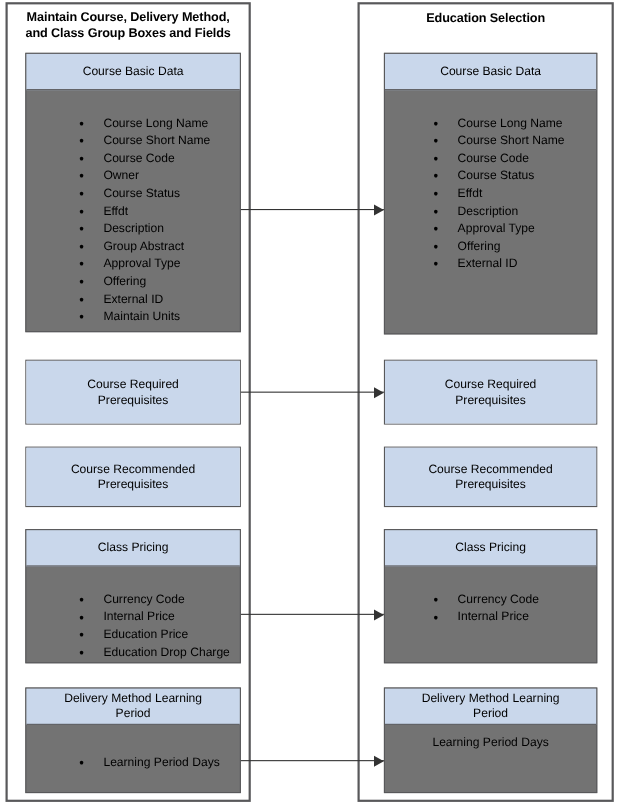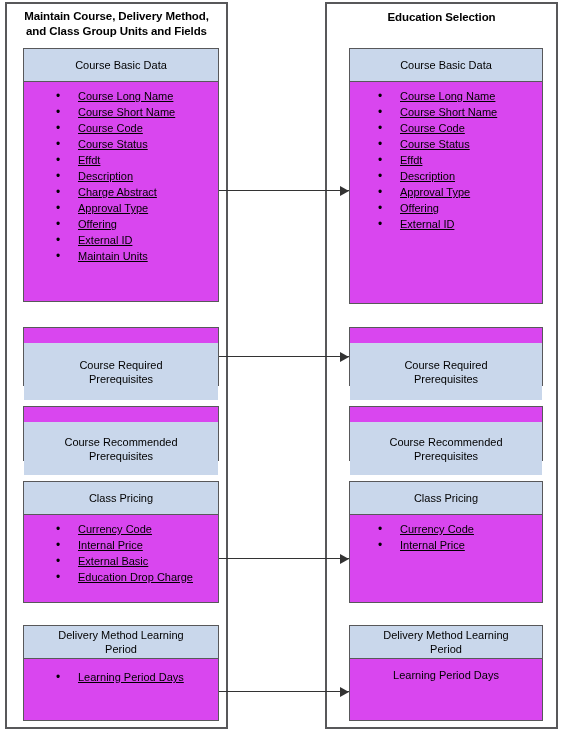--- a/index.html
+++ b/index.html
@@ -41,48 +41,47 @@
     letter-spacing: -0.1px;
   }
   #panel-left .panel-title  { top: 5px;  padding: 0 6px; }
   #panel-right .panel-title { top: 6px;  padding: 0 6px; }
 
   
   .ebox {
     position: absolute;
     box-sizing: border-box;
     border: 1.5px solid #58585a;
-    background: #d946ef;
+    background: #737373;
   }
   .ebox-head {
     box-sizing: border-box;
     background: #c9d7eb;
     border-bottom: 1.5px solid #58585a;
     text-align: center;
     font-size: 11px;
     color: #000000;
     line-height: 14px;
     display: flex;
     align-items: center;
     justify-content: center;
     padding: 2px 4px;
   }
   .ebox-head.h1 { height: 33px; }
   .ebox-head.h2 { height: 33px; }
-  .ebox-head.solo { border-bottom: none; height: 100%; margin-top: 15px; }
+  .ebox-head.solo { border-bottom: none; height: 100%; }
 
   .ebox-body {
     box-sizing: border-box;
     padding: 6px 0 4px 0;
   }
   ul.fields {
-    margin: 0;
+    margin: 16px;
     padding: 0 0 0 32px;
     list-style: none;
-    text-decoration: underline;
   }
   ul.fields li {
     position: relative;
     font-size: 11px;
     line-height: 16px;
     color: #000000;
     padding-left: 22px;
     white-space: nowrap;
   }
   ul.fields li::before {
@@ -117,35 +116,36 @@
   }
 </style>
 </head>
 <body>
 
 <div id="canvas">
 
   <div class="panel" id="panel-left">
     <div class="panel-title">
       <div>Maintain Course, Delivery Method,</div>
-      <div>and Class Group Units and Fields</div>
+      <div>and Class Group Boxes and Fields</div>
     </div>
   </div>
 
   <div class="ebox" style="left:23px; top:48px; width:196px; height:254px;">
     <div class="ebox-head h1">Course Basic Data</div>
     <div class="ebox-body">
       <ul class="fields">
         <li>Course Long Name</li>
         <li>Course Short Name</li>
         <li>Course Code</li>
+        <li>Owner</li>
         <li>Course Status</li>
         <li>Effdt</li>
         <li>Description</li>
-        <li>Charge Abstract</li>
+        <li>Group Abstract</li>
         <li>Approval Type</li>
         <li>Offering</li>
         <li>External ID</li>
         <li>Maintain Units</li>
       </ul>
     </div>
   </div>
 
   <div class="ebox" style="left:23px; top:327px; width:196px; height:59px;">
     <div class="ebox-head solo">
@@ -164,21 +164,21 @@
       </div>
     </div>
   </div>
 
   <div class="ebox" style="left:23px; top:481px; width:196px; height:122px;">
     <div class="ebox-head h2">Class Pricing</div>
     <div class="ebox-body">
       <ul class="fields">
         <li>Currency Code</li>
         <li>Internal Price</li>
-        <li>External Basic</li>
+        <li>Education Price</li>
         <li>Education Drop Charge</li>
       </ul>
     </div>
   </div>
 
   <div class="ebox" style="left:23px; top:625px; width:196px; height:96px;">
     <div class="ebox-head h2">
       <div>
         <div>Delivery Method Learning</div>
         <div>Period</div>

